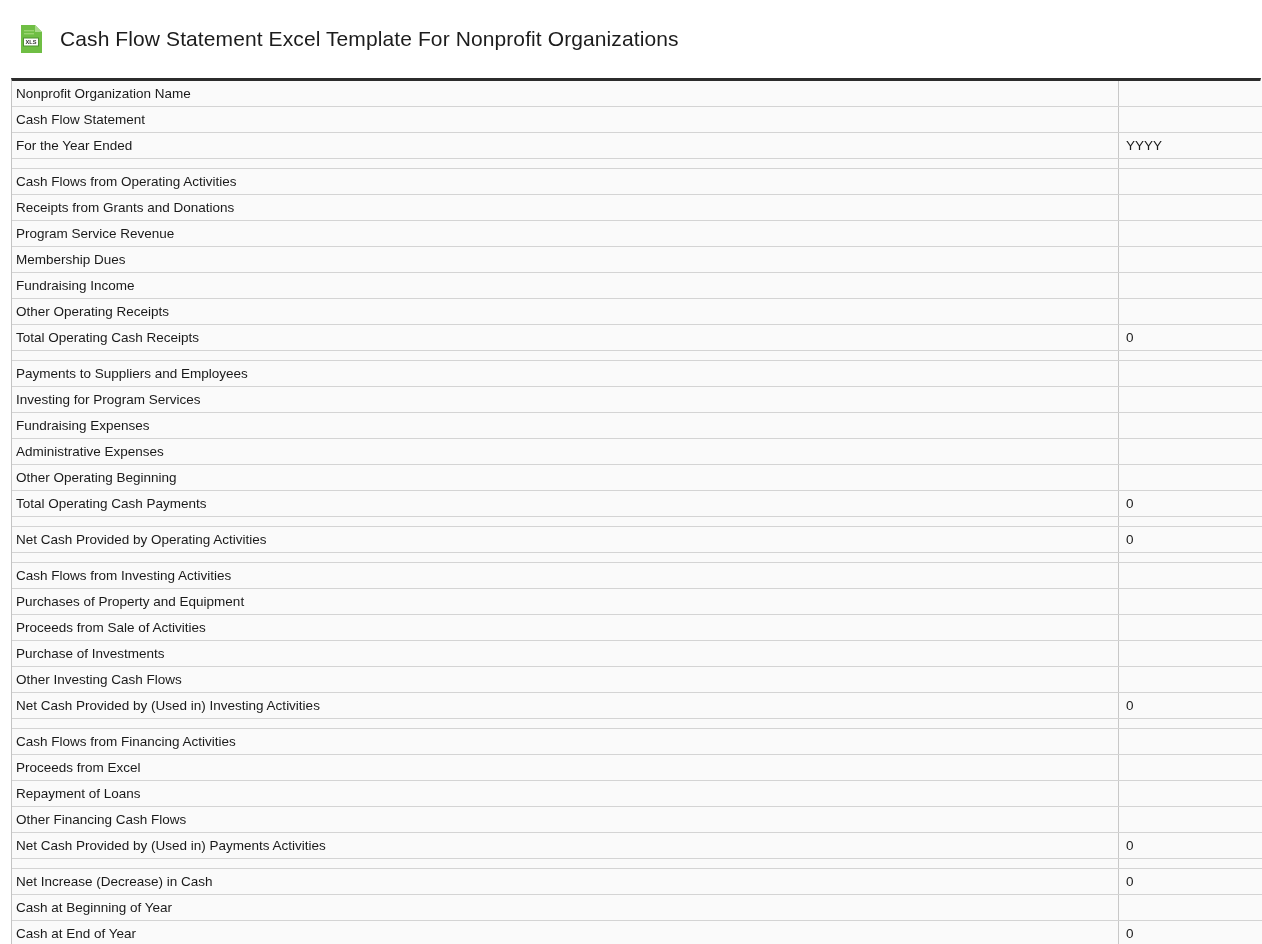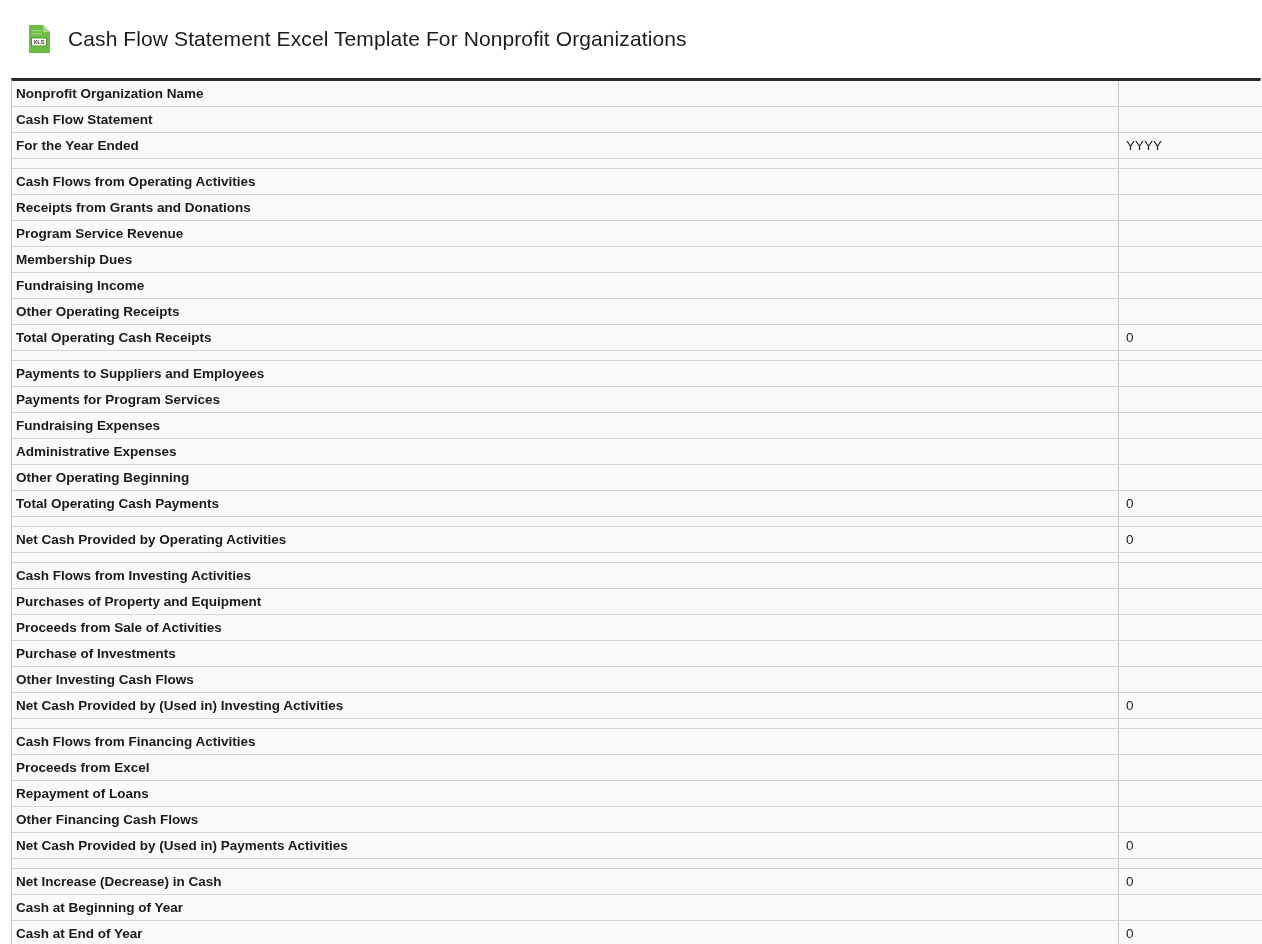--- a/index.html
+++ b/index.html
@@ -13,21 +13,21 @@
     font-family: "Liberation Sans", sans-serif;
     -webkit-font-smoothing: antialiased;
     overflow: hidden;
   }
 
   
   .page-header {
     display: flex;
     align-items: center;
     height: 78px;
-    padding-left: 28px;
+    padding-left: 20px;
     box-sizing: border-box;
   }
   .file-icon {
     width: 24px;
     height: 30px;
     position: relative;
     flex: 0 0 auto;
     margin-right: 16px;
   }
   .file-icon svg { display: block; }
@@ -66,21 +66,21 @@
     background: #fafafa;
     font-size: 13.5px;
     color: #1a1a1a;
     padding: 0 0 0 4px;
     vertical-align: middle;
     height: 25px;
     line-height: 25px;
     white-space: nowrap;
     overflow: hidden;
   }
-  table.sheet-table td.col-label { width: 1102px; font-weight: bold; }
+  table.sheet-table td.col-label { width: 1102px; }
   table.sheet-table td.col-value {
     width: 146px;
     border-left: 1px solid #c8c8c8;
     padding-left: 7px;
   }
   tr.spacer td {
     height: 9px;
     line-height: 9px;
     font-size: 0;
   }
@@ -152,21 +152,21 @@
           </tr>
           <tr class="spacer">
             <td class="col-label"></td>
             <td class="col-value"></td>
           </tr>
           <tr class="data-row">
             <td class="col-label">Payments to Suppliers and Employees</td>
             <td class="col-value"></td>
           </tr>
           <tr class="data-row">
-            <td class="col-label">Payments for Program Services</td>
+            <td class="col-label">Investing for Program Services</td>
             <td class="col-value"></td>
           </tr>
           <tr class="data-row">
             <td class="col-label">Fundraising Expenses</td>
             <td class="col-value"></td>
           </tr>
           <tr class="data-row">
             <td class="col-label">Administrative Expenses</td>
             <td class="col-value"></td>
           </tr>

